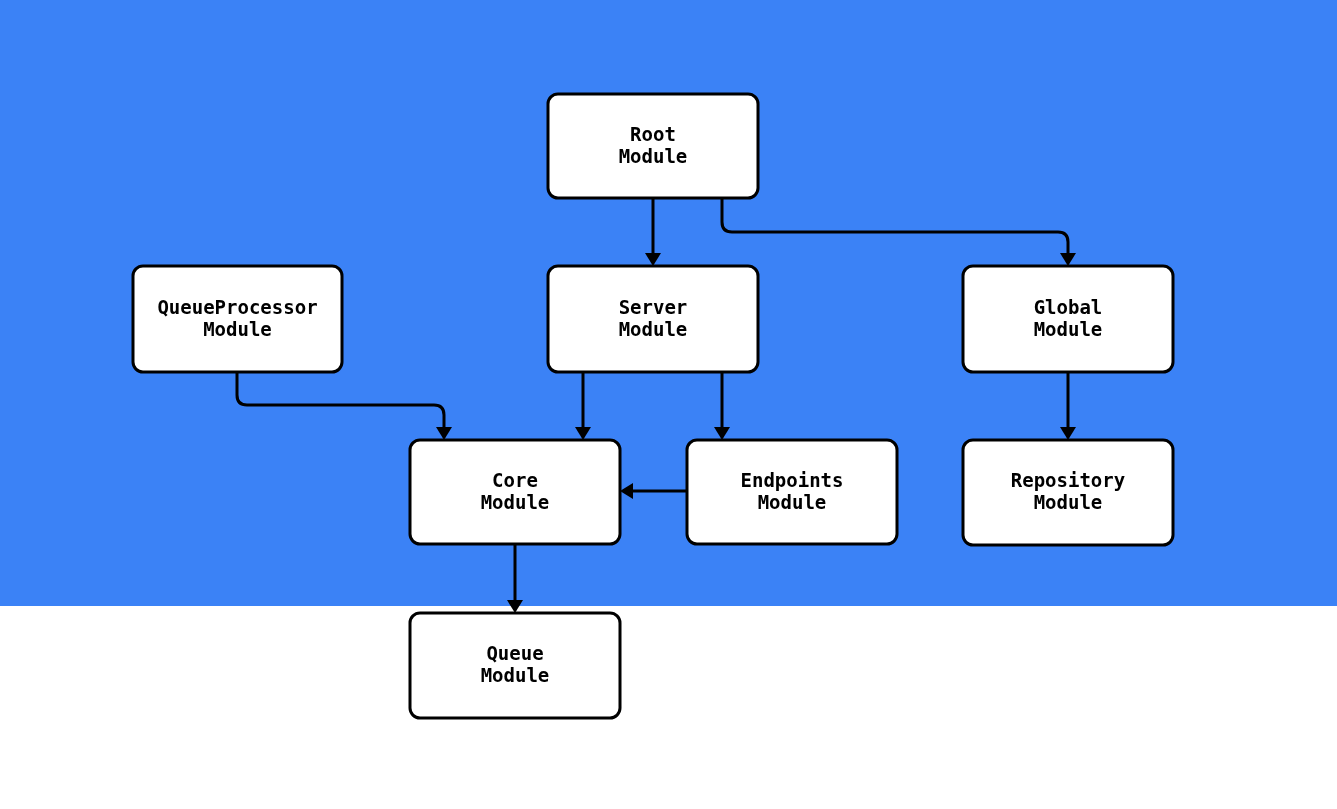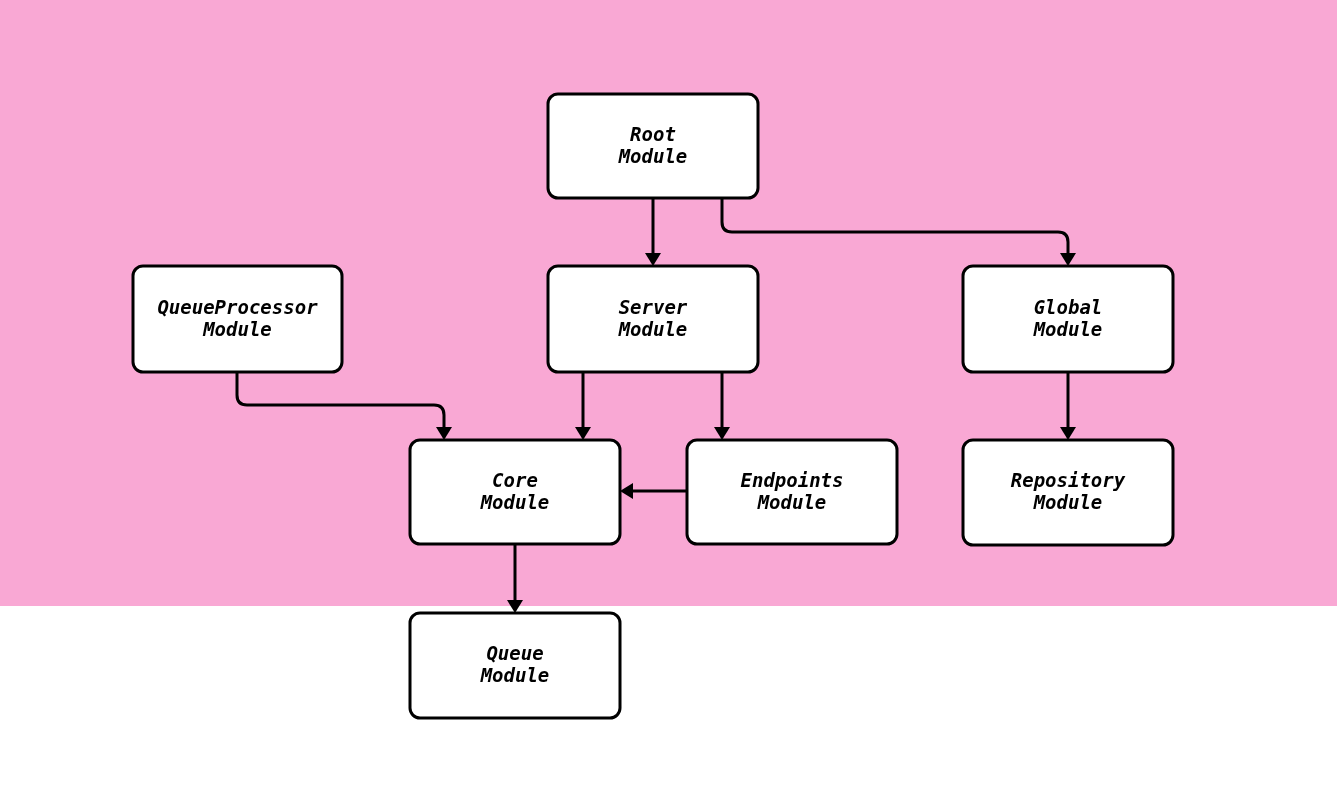--- a/index.html
+++ b/index.html
@@ -11,22 +11,21 @@
   body {
     width: 1337px;
     height: 809px;
     font-family: "DejaVu Sans Mono", "Liberation Mono", monospace;
     overflow: hidden;
   }
   #diagram-root {
     position: relative;
     width: 1337px;
     height: 606px;
-    background: #f9a8d4;
-    font-style: italic;
+    background: #3b82f6;
   }
   svg#diagram-canvas {
     display: block;
     width: 1337px;
     height: 809px;
   }
   .node-box {
     fill: #ffffff;
     stroke: #000000;
     stroke-width: 3;

